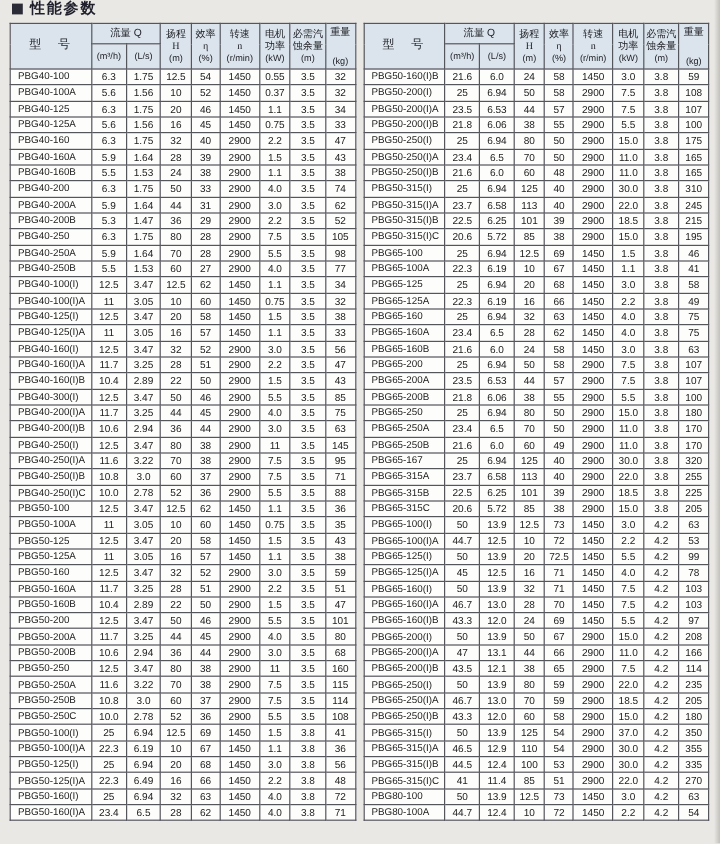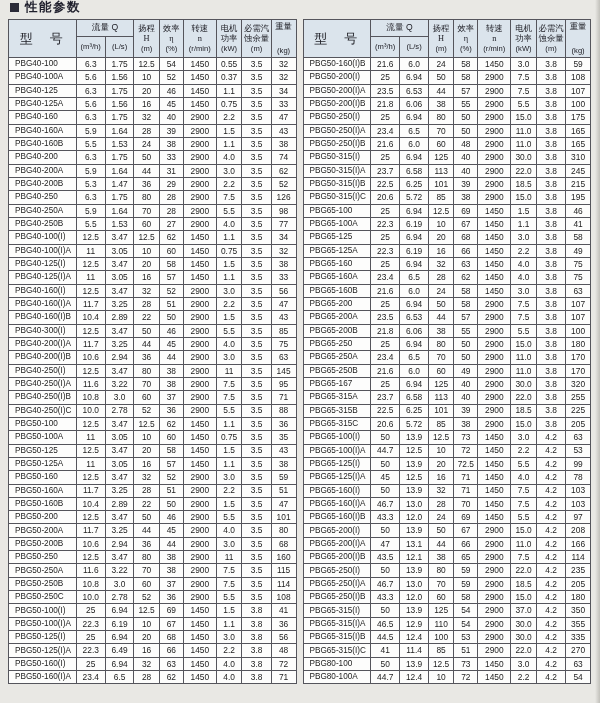--- a/index.html
+++ b/index.html
@@ -22,21 +22,21 @@
   .title-text{font-weight:bold;font-size:12.5px;color:#1f1f2c;letter-spacing:1.5px;line-height:1;}
   .tables{display:flex;gap:6px;padding:0 9px 0 8px;}
   .tbl-wrap{flex:1;min-width:0;}
   table{width:100%;border-collapse:collapse;table-layout:fixed;background:#fdfdfc;}
   th,td{border:1px solid var(--border);}
   table{border:1.5px solid var(--outer-border);}
   thead th{background:var(--header-bg);padding:0;font-weight:normal;vertical-align:middle;}
   .h-cn{font-size:8.4px;line-height:1.22;font-family:Liberation Serif, serif;}
   .h-unit{font-size:7.6px;line-height:1.2;}
   .h-gap{margin-top:14px;}
-  th.model-h{font-size:13px;letter-spacing:2px;}
+  th.model-h{font-size:10px;letter-spacing:2px;}
   th.flow-h{height:17px;font-size:8.6px;}
   tr.units-row th{height:21px;}
   tbody td{
     text-align:center;font-size:8.4px;line-height:1;padding:0;
     height:13.33px;white-space:nowrap;overflow:hidden;color:#222;
   }
   tbody td.model{text-align:left;padding-left:6px;font-size:8.2px;letter-spacing:0;}
   .page-edge{position:absolute;top:0;right:0;width:5px;height:703px;
     background:linear-gradient(to right,rgba(0,0,0,0),rgba(120,118,110,0.35));pointer-events:none;}
 </style>
@@ -215,21 +215,21 @@
           </tr>
           <tr>
             <td class="model">PBG40-250</td>
             <td>6.3</td>
             <td>1.75</td>
             <td>80</td>
             <td>28</td>
             <td>2900</td>
             <td>7.5</td>
             <td>3.5</td>
-            <td>126</td>
+            <td>105</td>
           </tr>
           <tr>
             <td class="model">PBG40-250A</td>
             <td>5.9</td>
             <td>1.64</td>
             <td>70</td>
             <td>28</td>
             <td>2900</td>
             <td>5.5</td>
             <td>3.5</td>

